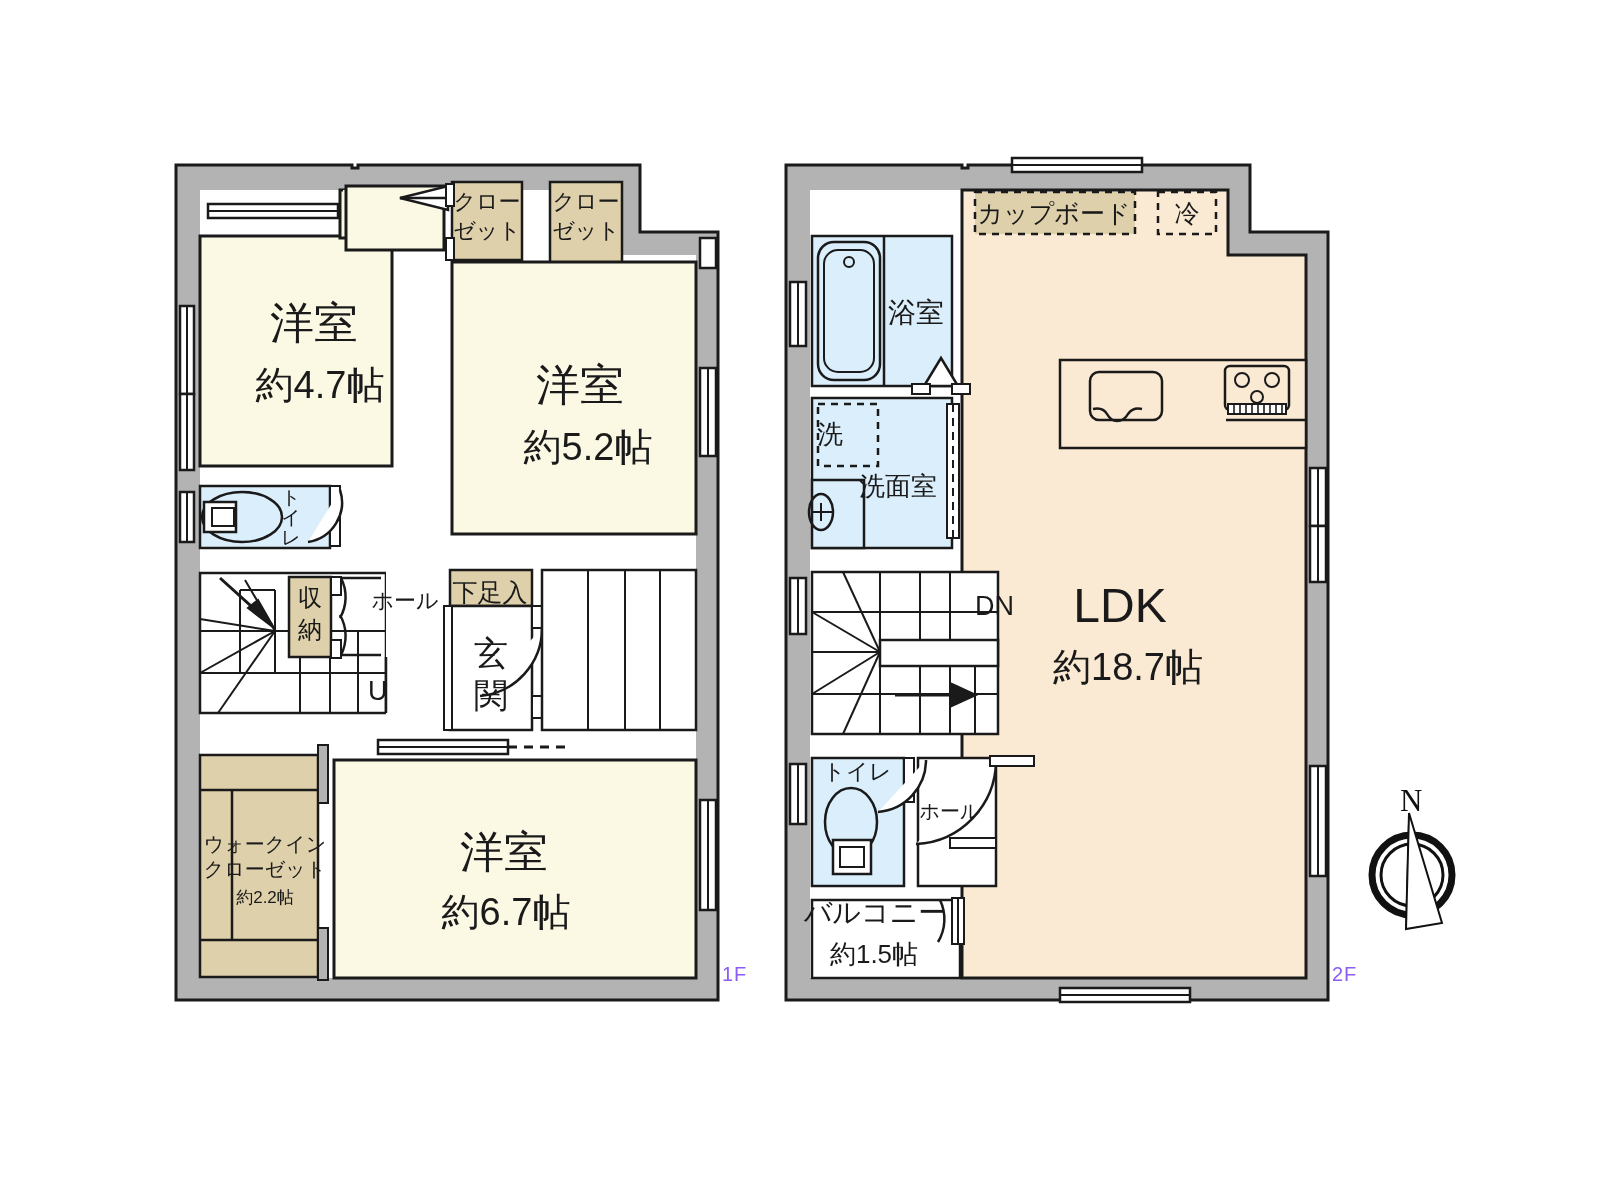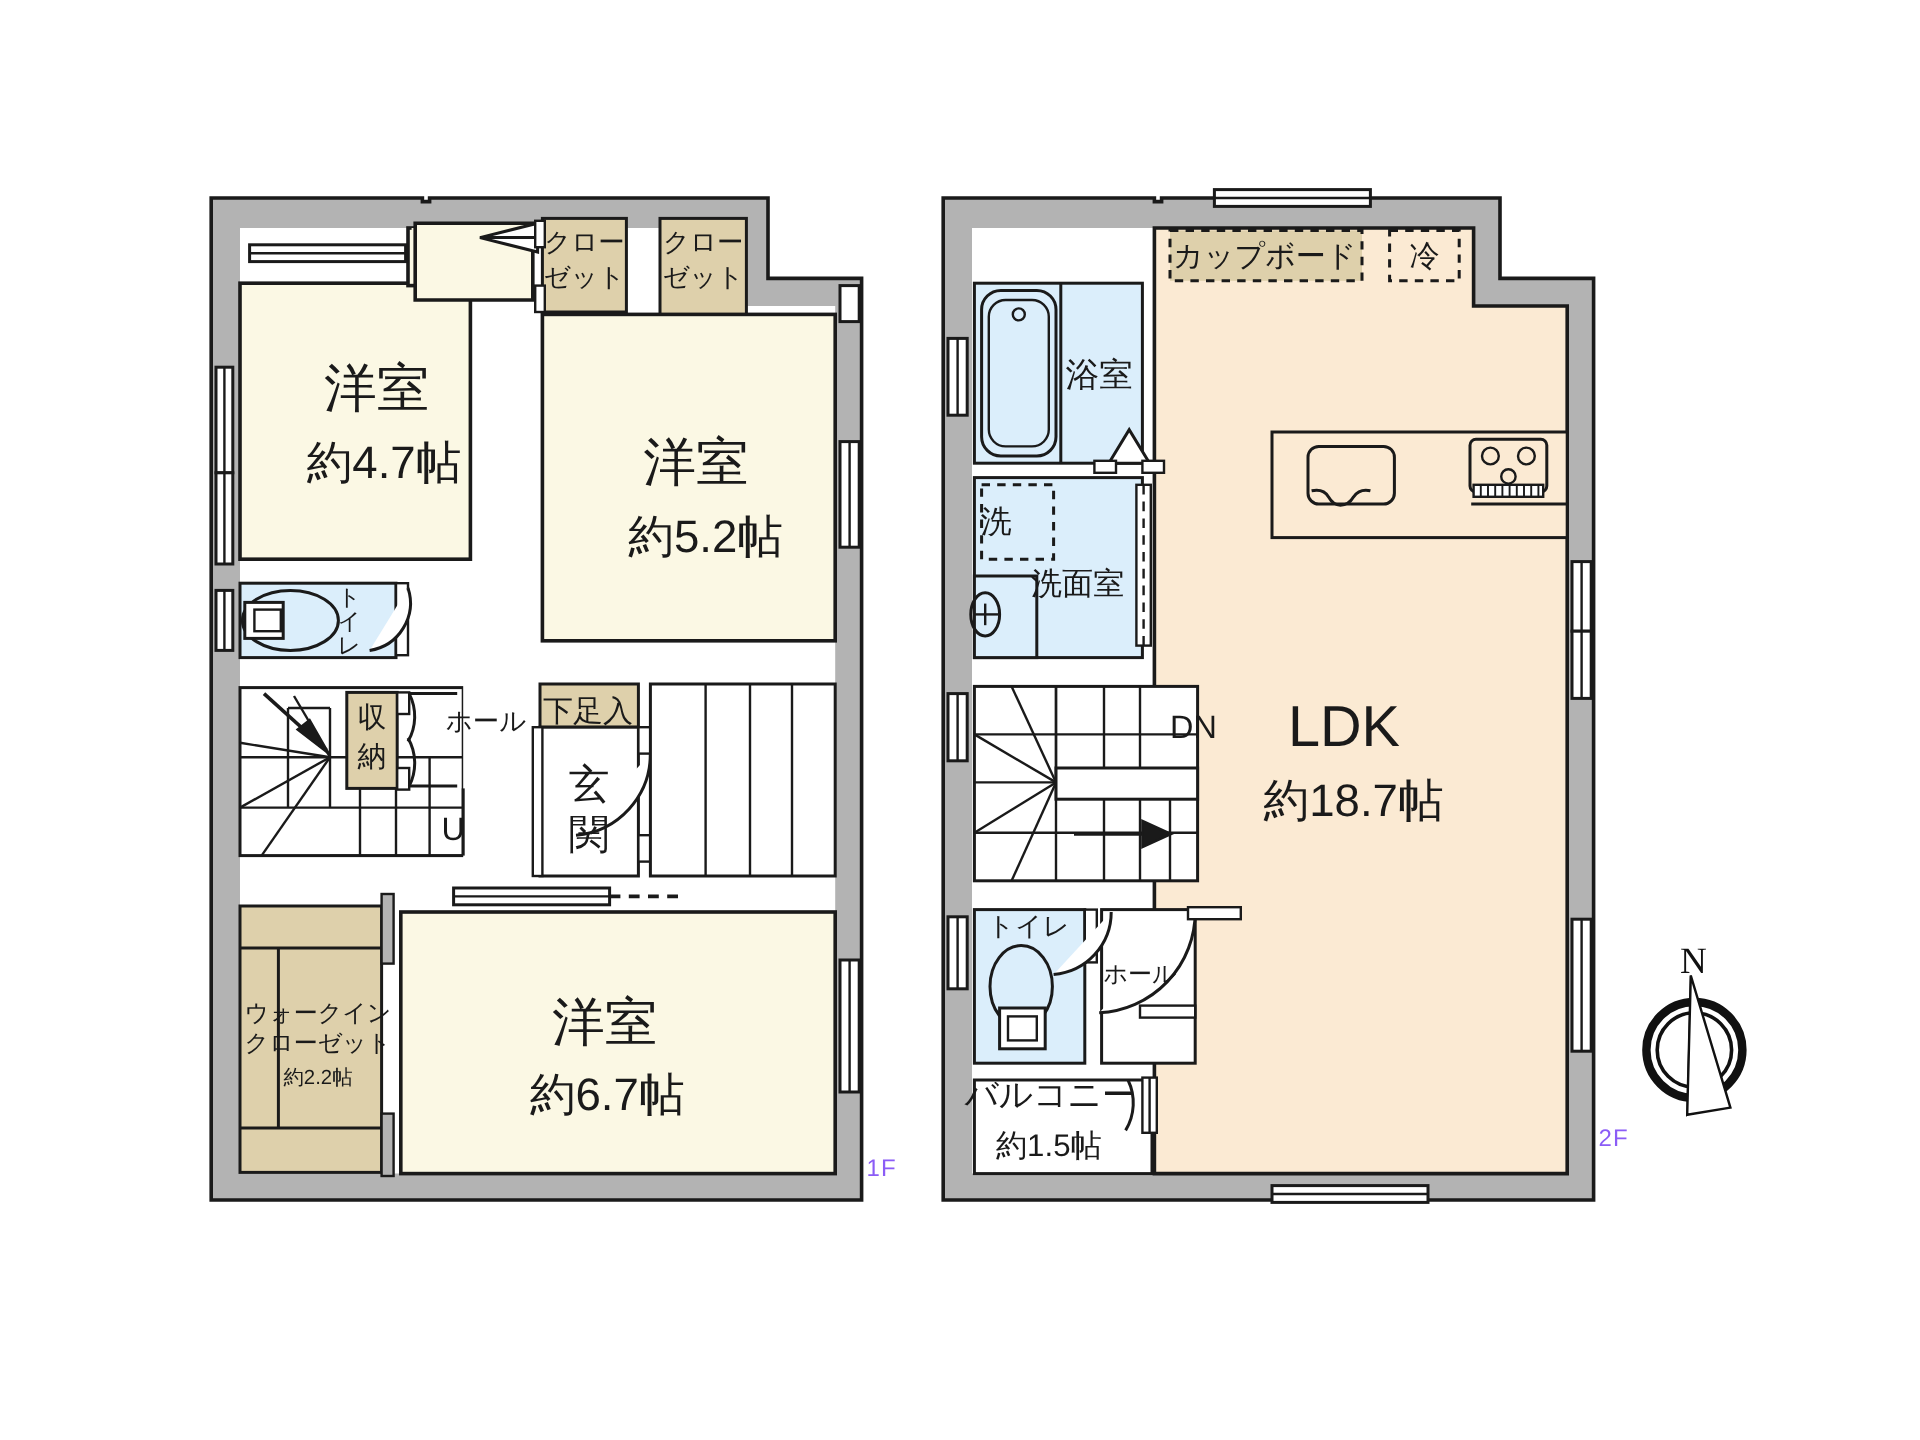--- a/index.html
+++ b/index.html
@@ -404,17 +404,17 @@
   <g transform="translate(1412,875)">
     <circle cx="0" cy="0" r="40" fill="none" stroke="#111" stroke-width="7"></circle>
     <circle cx="0" cy="0" r="31" fill="none" stroke="#111" stroke-width="3"></circle>
     <path d="M-3,-62 L-6,54 L2,48 Z" fill="#111" stroke="#111" stroke-width="1.5"></path>
     <path d="M-3,-62 L30,48 L-6,54 Z" fill="#ffffff" stroke="#111" stroke-width="2"></path>
   </g>
 
 </svg>
 
 <div class="floorlabel" style="left:722px;top:963px;">1F</div>
-<div class="floorlabel" style="left:1332px;top:938px;">2F</div>
+<div class="floorlabel" style="left:1332px;top:963px;">2F</div>
 
 <div class="compass-n" style="left:1400px;top:783px;">N</div>
 
 </div>
 
 </body></html>

